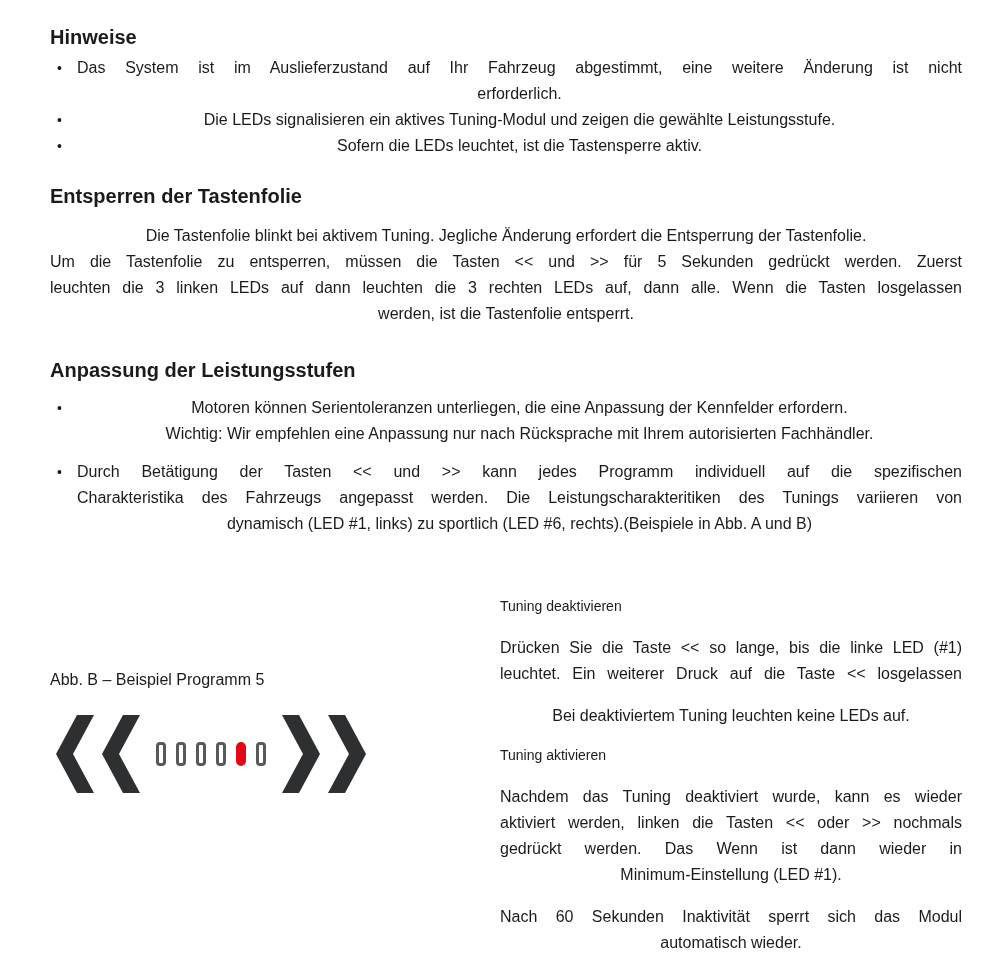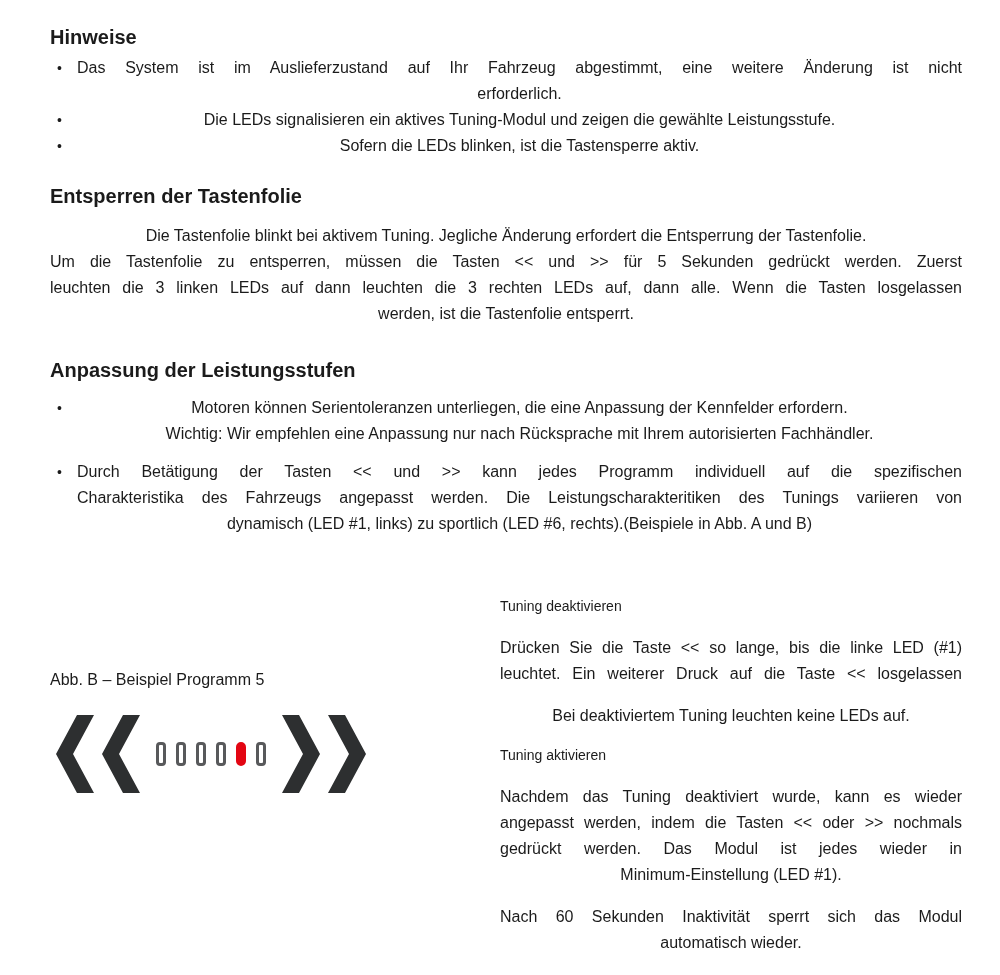--- a/index.html
+++ b/index.html
@@ -77,21 +77,21 @@
   </div>
   <div class="bullet-row">
     <span class="bullet-dot">•</span>
     <div class="bullet-text">
         <div class="ln"><span>Die LEDs signalisieren ein aktives Tuning-Modul und zeigen die gewählte Leistungsstufe.</span></div>
       </div>
   </div>
   <div class="bullet-row">
     <span class="bullet-dot">•</span>
     <div class="bullet-text">
-        <div class="ln"><span>Sofern die LEDs blinken, ist die Tastensperre aktiv.</span></div>
+        <div class="ln"><span>Sofern die LEDs leuchtet, ist die Tastensperre aktiv.</span></div>
       </div>
   </div>
 </div>
 
 <div class="sec-title" id="entsperren-title">Entsperren der Tastenfolie</div>
 <div id="entsperren-body">
     <div class="ln"><span>Die Tastenfolie blinkt bei aktivem Tuning. Jegliche Änderung erfordert die Entsperrung der Tastenfolie.</span></div>
     <div class="ln st"><span>Um die Tastenfolie zu entsperren, müssen die </span><b>Tasten &lt;&lt; und &gt;&gt;</b><span> für 5 Sekunden gedrückt werden. Zuerst</span></div>
     <div class="ln st"><span>leuchten die 3 linken LEDs auf dann leuchten die 3 rechten LEDs auf, dann alle. Wenn die Tasten losgelassen</span></div>
     <div class="ln"><span>werden, ist die Tastenfolie entsperrt.</span></div>
@@ -143,22 +143,22 @@
     <div class="rc-para">
         <div class="ln st"><span>Drücken Sie die </span><b>Taste &lt;&lt;</b><span> so lange, bis die linke LED (#1)</span></div>
         <div class="ln st"><span>leuchtet. Ein weiterer Druck auf die </span><b>Taste &lt;&lt;</b><span> losgelassen</span></div>
       </div>
     <div class="rc-para">
         <div class="ln"><span>Bei deaktiviertem Tuning leuchten keine LEDs auf.</span></div>
       </div>
     <div class="rc-title">Tuning aktivieren</div>
     <div class="rc-para">
         <div class="ln st"><span>Nachdem das Tuning deaktiviert wurde, kann es wieder</span></div>
-        <div class="ln st"><span>angepasst werden, indem die </span><b>Tasten &lt;&lt; oder &gt;&gt;</b><span> nochmals</span></div>
-        <div class="ln st"><span>gedrückt werden. Das Modul ist jedes wieder in</span></div>
+        <div class="ln st"><span>aktiviert werden, linken die </span><b>Tasten &lt;&lt; oder &gt;&gt;</b><span> nochmals</span></div>
+        <div class="ln st"><span>gedrückt werden. Das Wenn ist dann wieder in</span></div>
         <div class="ln"><span>Minimum-Einstellung (LED #1).</span></div>
       </div>
     <div class="rc-para">
         <div class="ln st"><span>Nach 60 Sekunden Inaktivität sperrt sich das Modul</span></div>
         <div class="ln"><span>automatisch wieder.</span></div>
       </div>
   </div>
 
 </div>
 

